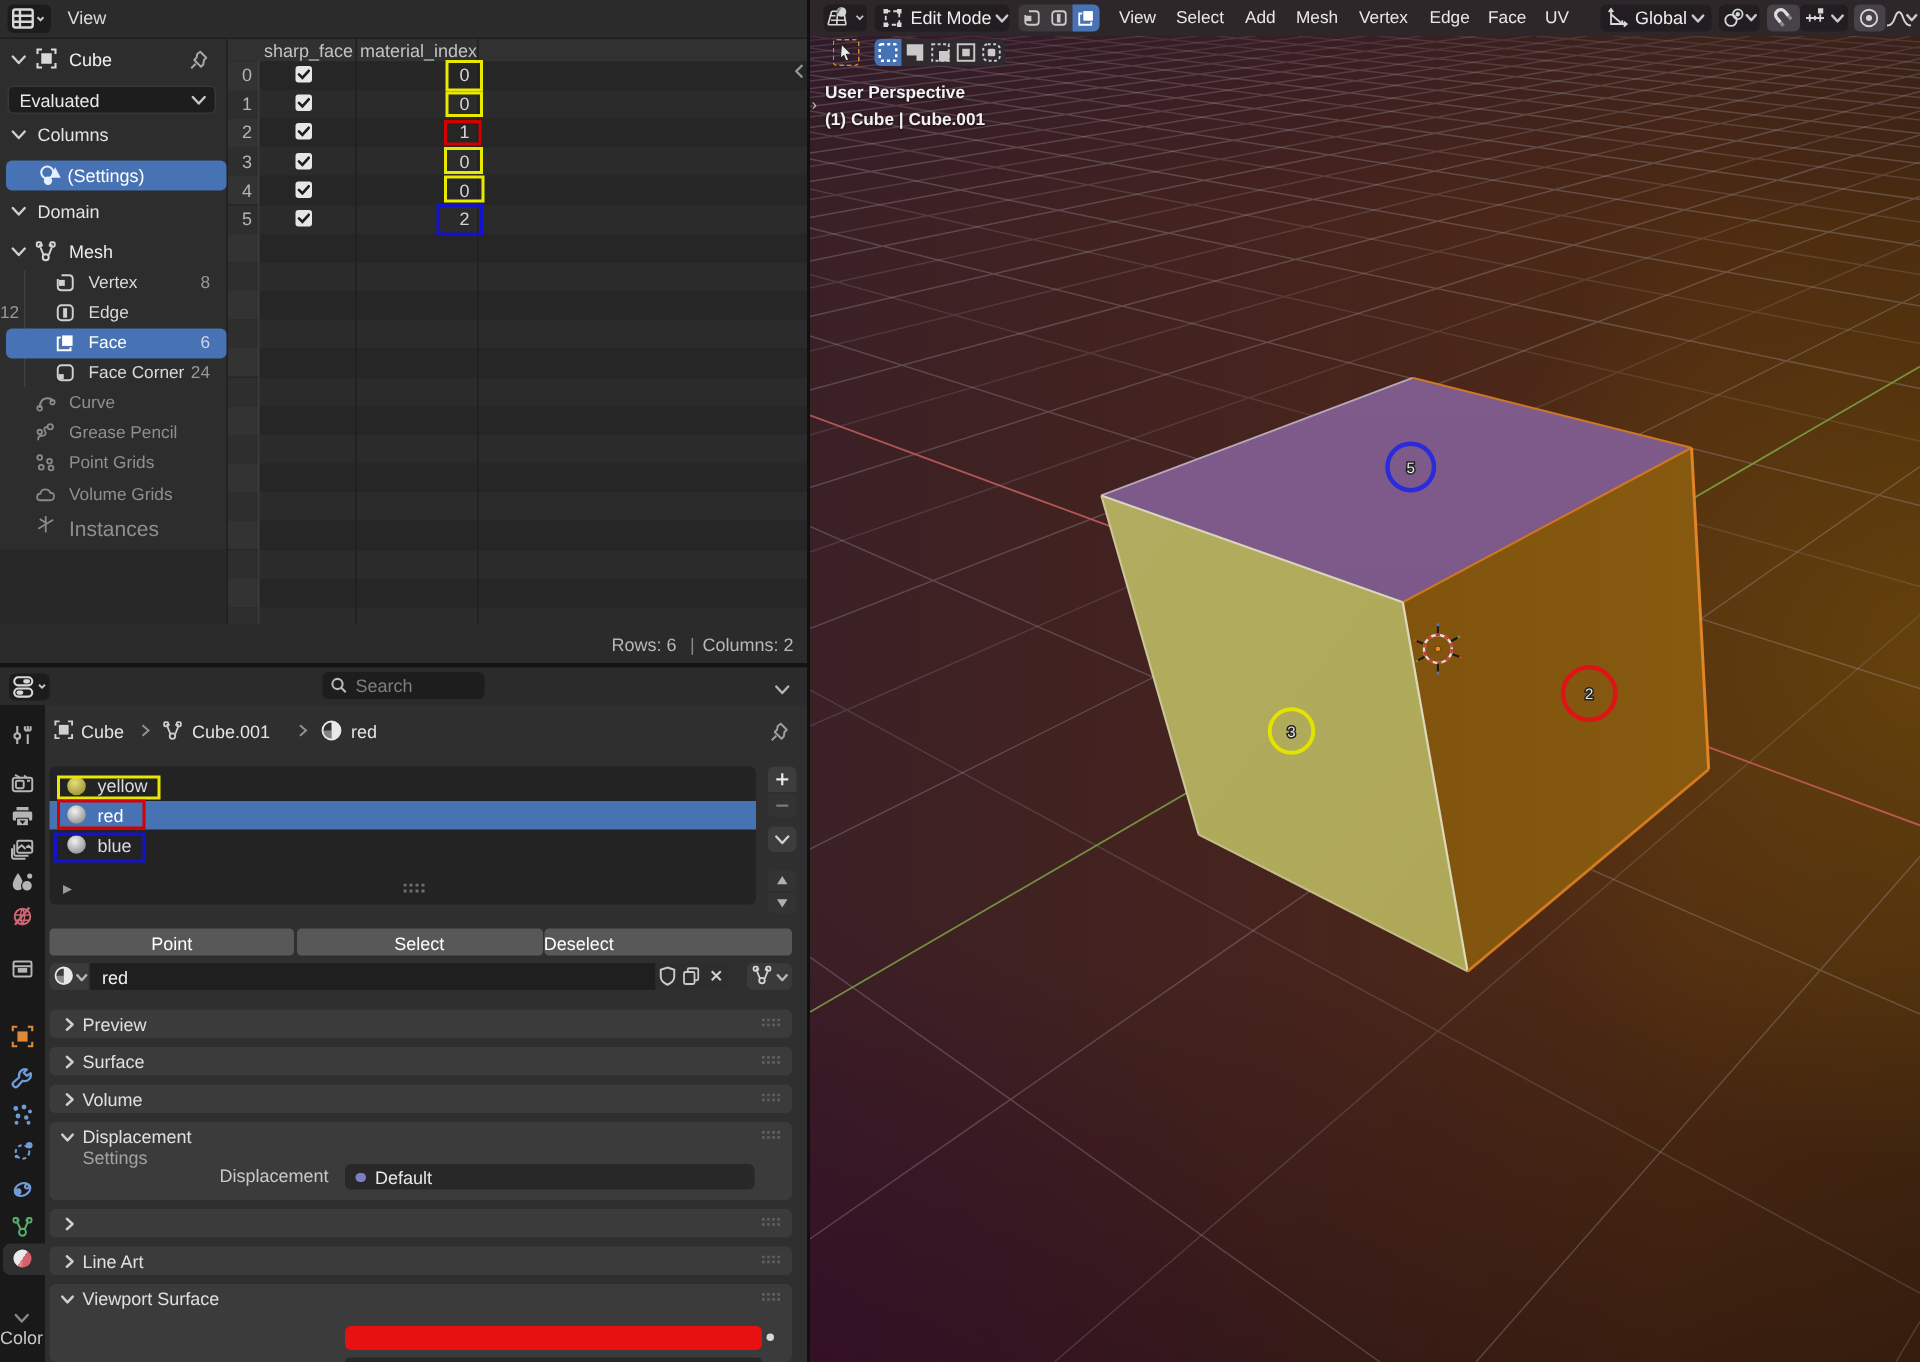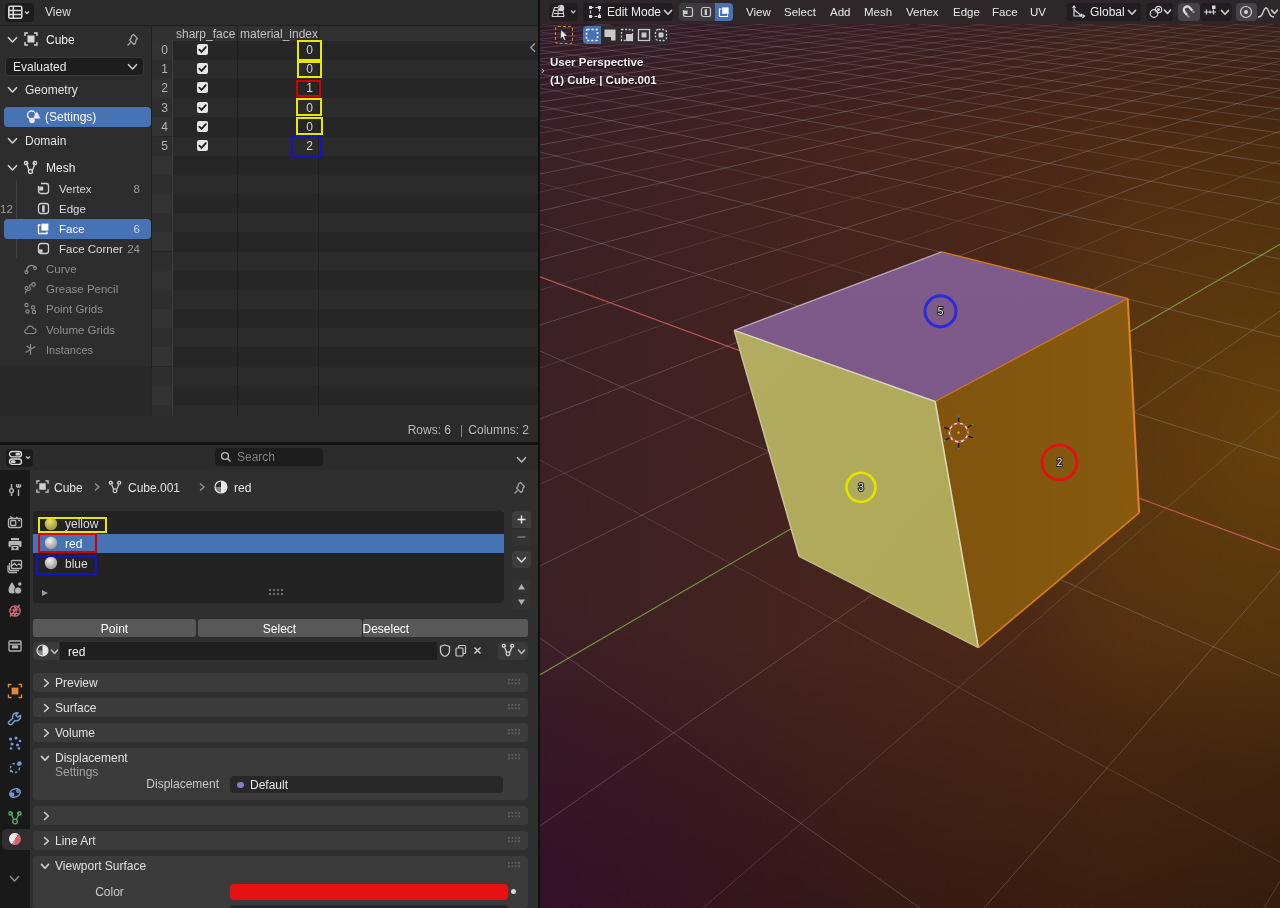--- a/index.html
+++ b/index.html
@@ -40,21 +40,21 @@
       </g>
     </svg>
     <div class="abs" style="left:5px;top:57px;width:139px;height:19px;background:#1d1d1d;border:1px solid #383838;border-radius:4px"></div>
     <div class="txt" style="left:13px;top:60px;color:#e8e8e8">Evaluated</div>
     <svg class="ico" style="left:127px;top:62px" width="11" height="9" viewBox="0 0 11 9">
       <path d="M1.5 2.6999999999999997 L5.5 7.0200000000000005 L9.5 2.6999999999999997" stroke="#c8c8c8" stroke-width="1.6" fill="none" stroke-linecap="round" stroke-linejoin="round"></path>
     </svg>
     <svg class="ico" style="left:7px;top:85px" width="11" height="9" viewBox="0 0 11 9">
       <path d="M1.5 2.6999999999999997 L5.5 7.0200000000000005 L9.5 2.6999999999999997" stroke="#cfcfcf" stroke-width="1.6" fill="none" stroke-linecap="round" stroke-linejoin="round"></path>
     </svg>
-    <div class="txt" style="left:25px;top:83px;color:#e2e2e2">Geometry</div>
+    <div class="txt" style="left:25px;top:83px;color:#e2e2e2">Columns</div>
     <div class="abs" style="left:4px;top:107px;width:147px;height:20px;background:#4772b3;border-radius:4px"></div>
     <svg class="ico" style="left:26px;top:109px" width="16" height="16" viewBox="0 0 16 16">
       <circle cx="5.5" cy="6" r="4" fill="none" stroke="#e8eeff" stroke-width="1.4"></circle>
       <path d="M10.8 2.5 L14.5 9.5 H7.2 Z" fill="#e8eeff"></path>
       <circle cx="6" cy="11.5" r="2.8" fill="#e8eeff"></circle>
     </svg>
     <div class="txt" style="left:45px;top:110px;color:#fff">(Settings)</div>
     <svg class="ico" style="left:7px;top:136px" width="11" height="9" viewBox="0 0 11 9">
       <path d="M1.5 2.6999999999999997 L5.5 7.0200000000000005 L9.5 2.6999999999999997" stroke="#cfcfcf" stroke-width="1.6" fill="none" stroke-linecap="round" stroke-linejoin="round"></path>
     </svg>
@@ -123,21 +123,21 @@
     <div class="txt" style="left:46px;top:303.4px;font-size:11.5px;color:#8f8f8f">Point Grids</div>
     <svg class="ico" style="left:23px;top:321.59999999999997px" width="15" height="15" viewBox="0 0 15 15">
       <path d="M4 11.5 Q1.5 11.5 1.8 9 Q2 7 4 7 Q4.5 4 7.5 4.2 Q10 4.3 10.5 6.5 Q13.2 6.5 13 9 Q12.8 11.5 10.5 11.5 Z" stroke="#8a8a8a" stroke-width="1.2" fill="none"></path>
     </svg>
     <div class="txt" style="left:46px;top:323.59999999999997px;font-size:11.5px;color:#8f8f8f">Volume Grids</div>
     <svg class="ico" style="left:23px;top:341.79999999999995px" width="15" height="15" viewBox="0 0 15 15">
       <g stroke="#8a8a8a" stroke-width="1.2" fill="none">
         <path d="M7.5 2 V13 M2.5 10.5 L12.5 4.5 M3.5 4 L7.5 6.5"></path>
       </g>
     </svg>
-    <div class="txt" style="left:46px;top:343.79999999999995px;font-size:11px;color:#8f8f8f">Instances</div>
+    <div class="txt" style="left:46px;top:343.79999999999995px;font-size:14px;color:#8f8f8f">Instances</div>
     <div class="abs" style="left:152px;top:26px;width:388px;height:14.6px;background:#313131"></div>
     <div class="txt" style="left:176px;top:27px;color:#c3c3c3">sharp_face</div>
     <div class="txt" style="left:240px;top:27px;color:#c3c3c3">material_index</div>
     <div class="abs" style="left:152px;top:40.6px;width:388px;height:19.2px;background:#262626"></div>
     <div class="abs" style="left:152px;top:40.6px;width:20px;height:19.2px;background:#333333"></div>
     <div class="txt" style="left:152px;top:43.1px;width:16px;text-align:right;color:#b5b5b5">0</div>
     <div class="abs" style="left:197px;top:44.1px;width:11px;height:11px;background:#e6e6e6;border-radius:2px"></div>
     <svg class="ico" style="left:197px;top:44.1px" width="11" height="11" viewBox="0 0 11 11">
       <path d="M2.3 5.6 L4.6 7.9 L8.8 3.2" stroke="#1c1c1c" stroke-width="1.8" fill="none" stroke-linecap="round"></path>
     </svg>
@@ -622,21 +622,21 @@
         <rect x="6.8" y="0.0" width="1.8" height="1.8"></rect>
         <rect x="6.8" y="3.4" width="1.8" height="1.8"></rect>
         <rect x="10.2" y="0.0" width="1.8" height="1.8"></rect>
         <rect x="10.2" y="3.4" width="1.8" height="1.8"></rect>
       </g>
     </svg>
     <div class="txt" style="left:0;top:777px;width:219px;text-align:right;color:#c9c9c9">Displacement</div>
     <div class="abs" style="left:230px;top:776px;width:273px;height:17px;background:#282828;border-radius:4px"></div>
     <div class="abs" style="left:237px;top:781.5px;width:6.5px;height:6.5px;border-radius:50%;background:#7d7dc8"></div>
     <div class="txt" style="left:250px;top:778px;color:#e8e8e8">Default</div>
-    <div class="txt" style="left:0;top:885px;width:219px;text-align:center;color:#c9c9c9">Color</div>
+    <div class="txt" style="left:0;top:885px;width:219px;text-align:left;color:#c9c9c9">Color</div>
     <div class="abs" style="left:230px;top:884px;width:278px;height:16px;background:#e81112;border-radius:4px"></div>
     <div class="abs" style="left:511px;top:889px;width:5px;height:5px;border-radius:50%;background:#d8d8d8"></div>
     <div class="abs" style="left:230px;top:904.5px;width:278px;height:3.5px;background:#282828;border-radius:3px 3px 0 0"></div>
     <div class="abs" style="left:540px;top:0;width:740px;height:24px;background:#2d272a"></div>
     <div class="abs" style="left:549px;top:3px;width:29px;height:18px;background:#211d20;border-radius:4px"></div>
     <svg class="ico" style="left:549px;top:3px" width="29" height="18" viewBox="0 0 29 18">
       <g stroke="#d5d5d5" stroke-width="1.1" fill="none">
         <path d="M3 13.5 H15 M5 10.5 H14.5 M4 7.5 L8 7.5 M5.5 4.5 L14 4.5 M5.5 4.5 L3 13.5 M9.5 4.5 L8.8 13.5 M13.5 4.5 L15 13.5"></path>
         <circle cx="12" cy="5" r="3.2" fill="#d5d5d5" stroke="none"></circle>
         <path d="M12 2 A3.2 3.2 0 0 0 9.4 6.8" fill="#888" stroke="none"></path>

